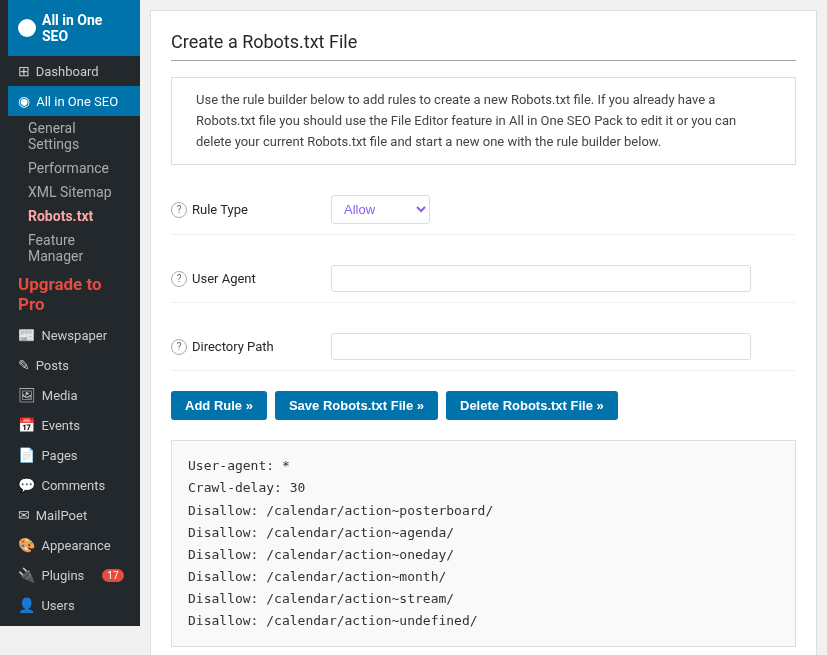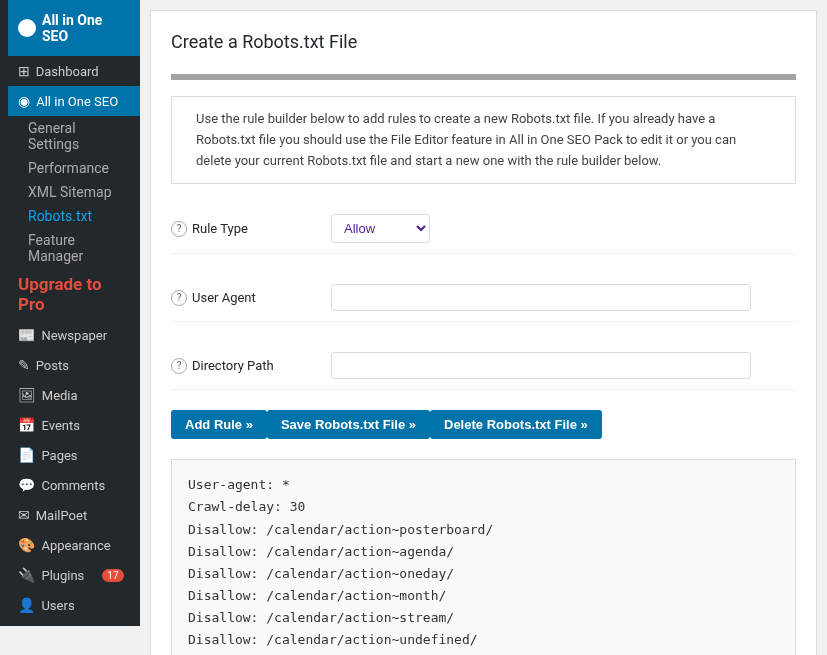--- a/index.html
+++ b/index.html
@@ -42,21 +42,21 @@
       font-size: 13px;
     }
     .sidebar-item.active { background: #0073aa; color: #fff; }
     .sidebar-item .si-icon { font-size: 14px; flex-shrink: 0; }
     .sidebar-sub {
       padding: 4px 10px 4px 20px;
       color: #aaa;
       cursor: pointer;
       font-size: 14px;
     }
-    .sidebar-sub.active-sub { color: #0ea5e9; font-weight: normal; }
+    .sidebar-sub.active-sub { color: #fca5a5; font-weight: bold; }
     .upgrade-link {
       padding: 6px 10px;
       color: #e74c3c;
       font-weight: bold;
       font-size: 17px;
       cursor: pointer;
     }
     .badge {
       background: #e74c3c;
       color: #fff;
@@ -77,22 +77,22 @@
       background: #fff;
       margin: 10px;
       padding: 20px;
       border: 1px solid #ddd;
     }
     .page-title {
       font-size: 18px;
       font-weight: 400;
       color: #23282d;
       margin-bottom: 16px;
-      border-bottom: 6px solid #a3a3a3;
-      padding-bottom: 22px;
+      border-bottom: 1px solid #a3a3a3;
+      padding-bottom: 8px;
     }
     .info-box {
       background: #fff;
       border: 1px solid #ddd;
       padding: 12px 24px;
       margin-bottom: 20px;
       font-size: 13px;
       color: #444;
       line-height: 1.6;
     }
@@ -121,32 +121,33 @@
       font-size: 10px;
       color: #666;
       cursor: pointer;
       flex-shrink: 0;
     }
     .form-control {
       border: 1px solid #ddd;
       border-radius: 3px;
       padding: 5px 8px;
       font-size: 13px;
-      color: #4c1d95;
+      color: #8b5cf6;
       background: #fff;
     }
     select.form-control {
       padding: 5px 20px 5px 8px;
       appearance: auto;
     }
     input.form-control {
       width: 420px;
     }
     .btn-row {
       display: flex;
+      gap: 8px;
       margin: 20px 0;
     }
     .btn {
       padding: 7px 14px;
       border: none;
       border-radius: 3px;
       cursor: pointer;
       font-size: 13px;
       font-weight: 600;
       color: #fff;

